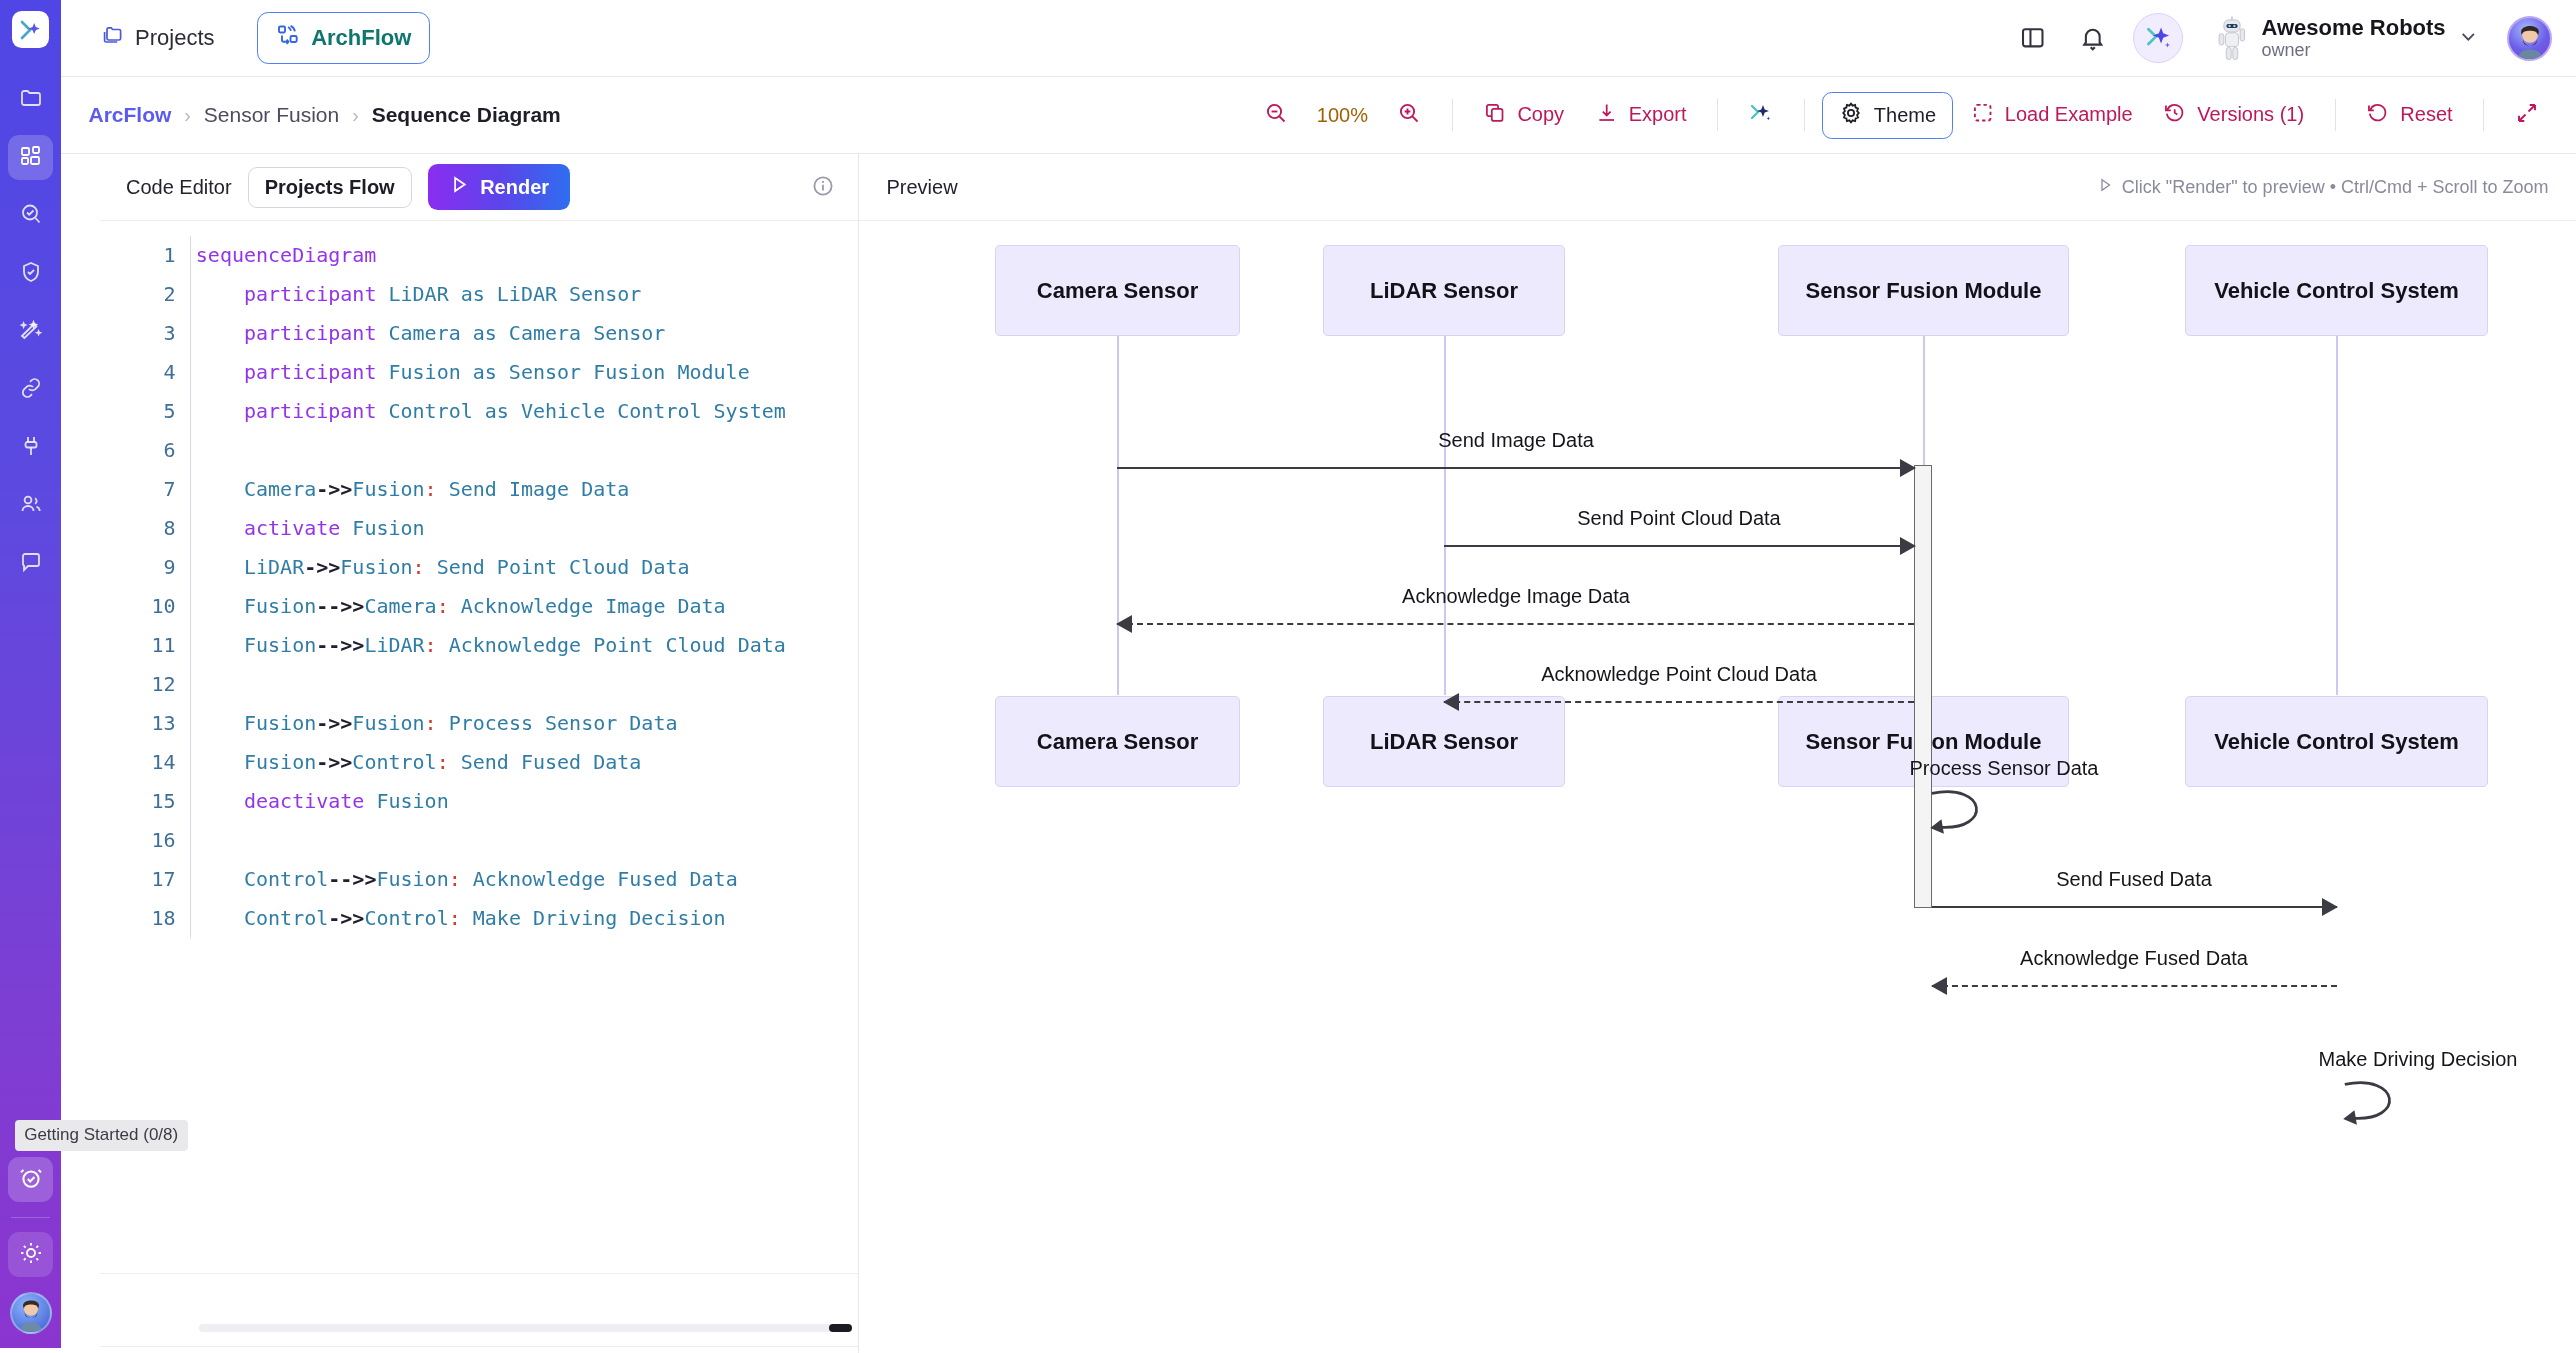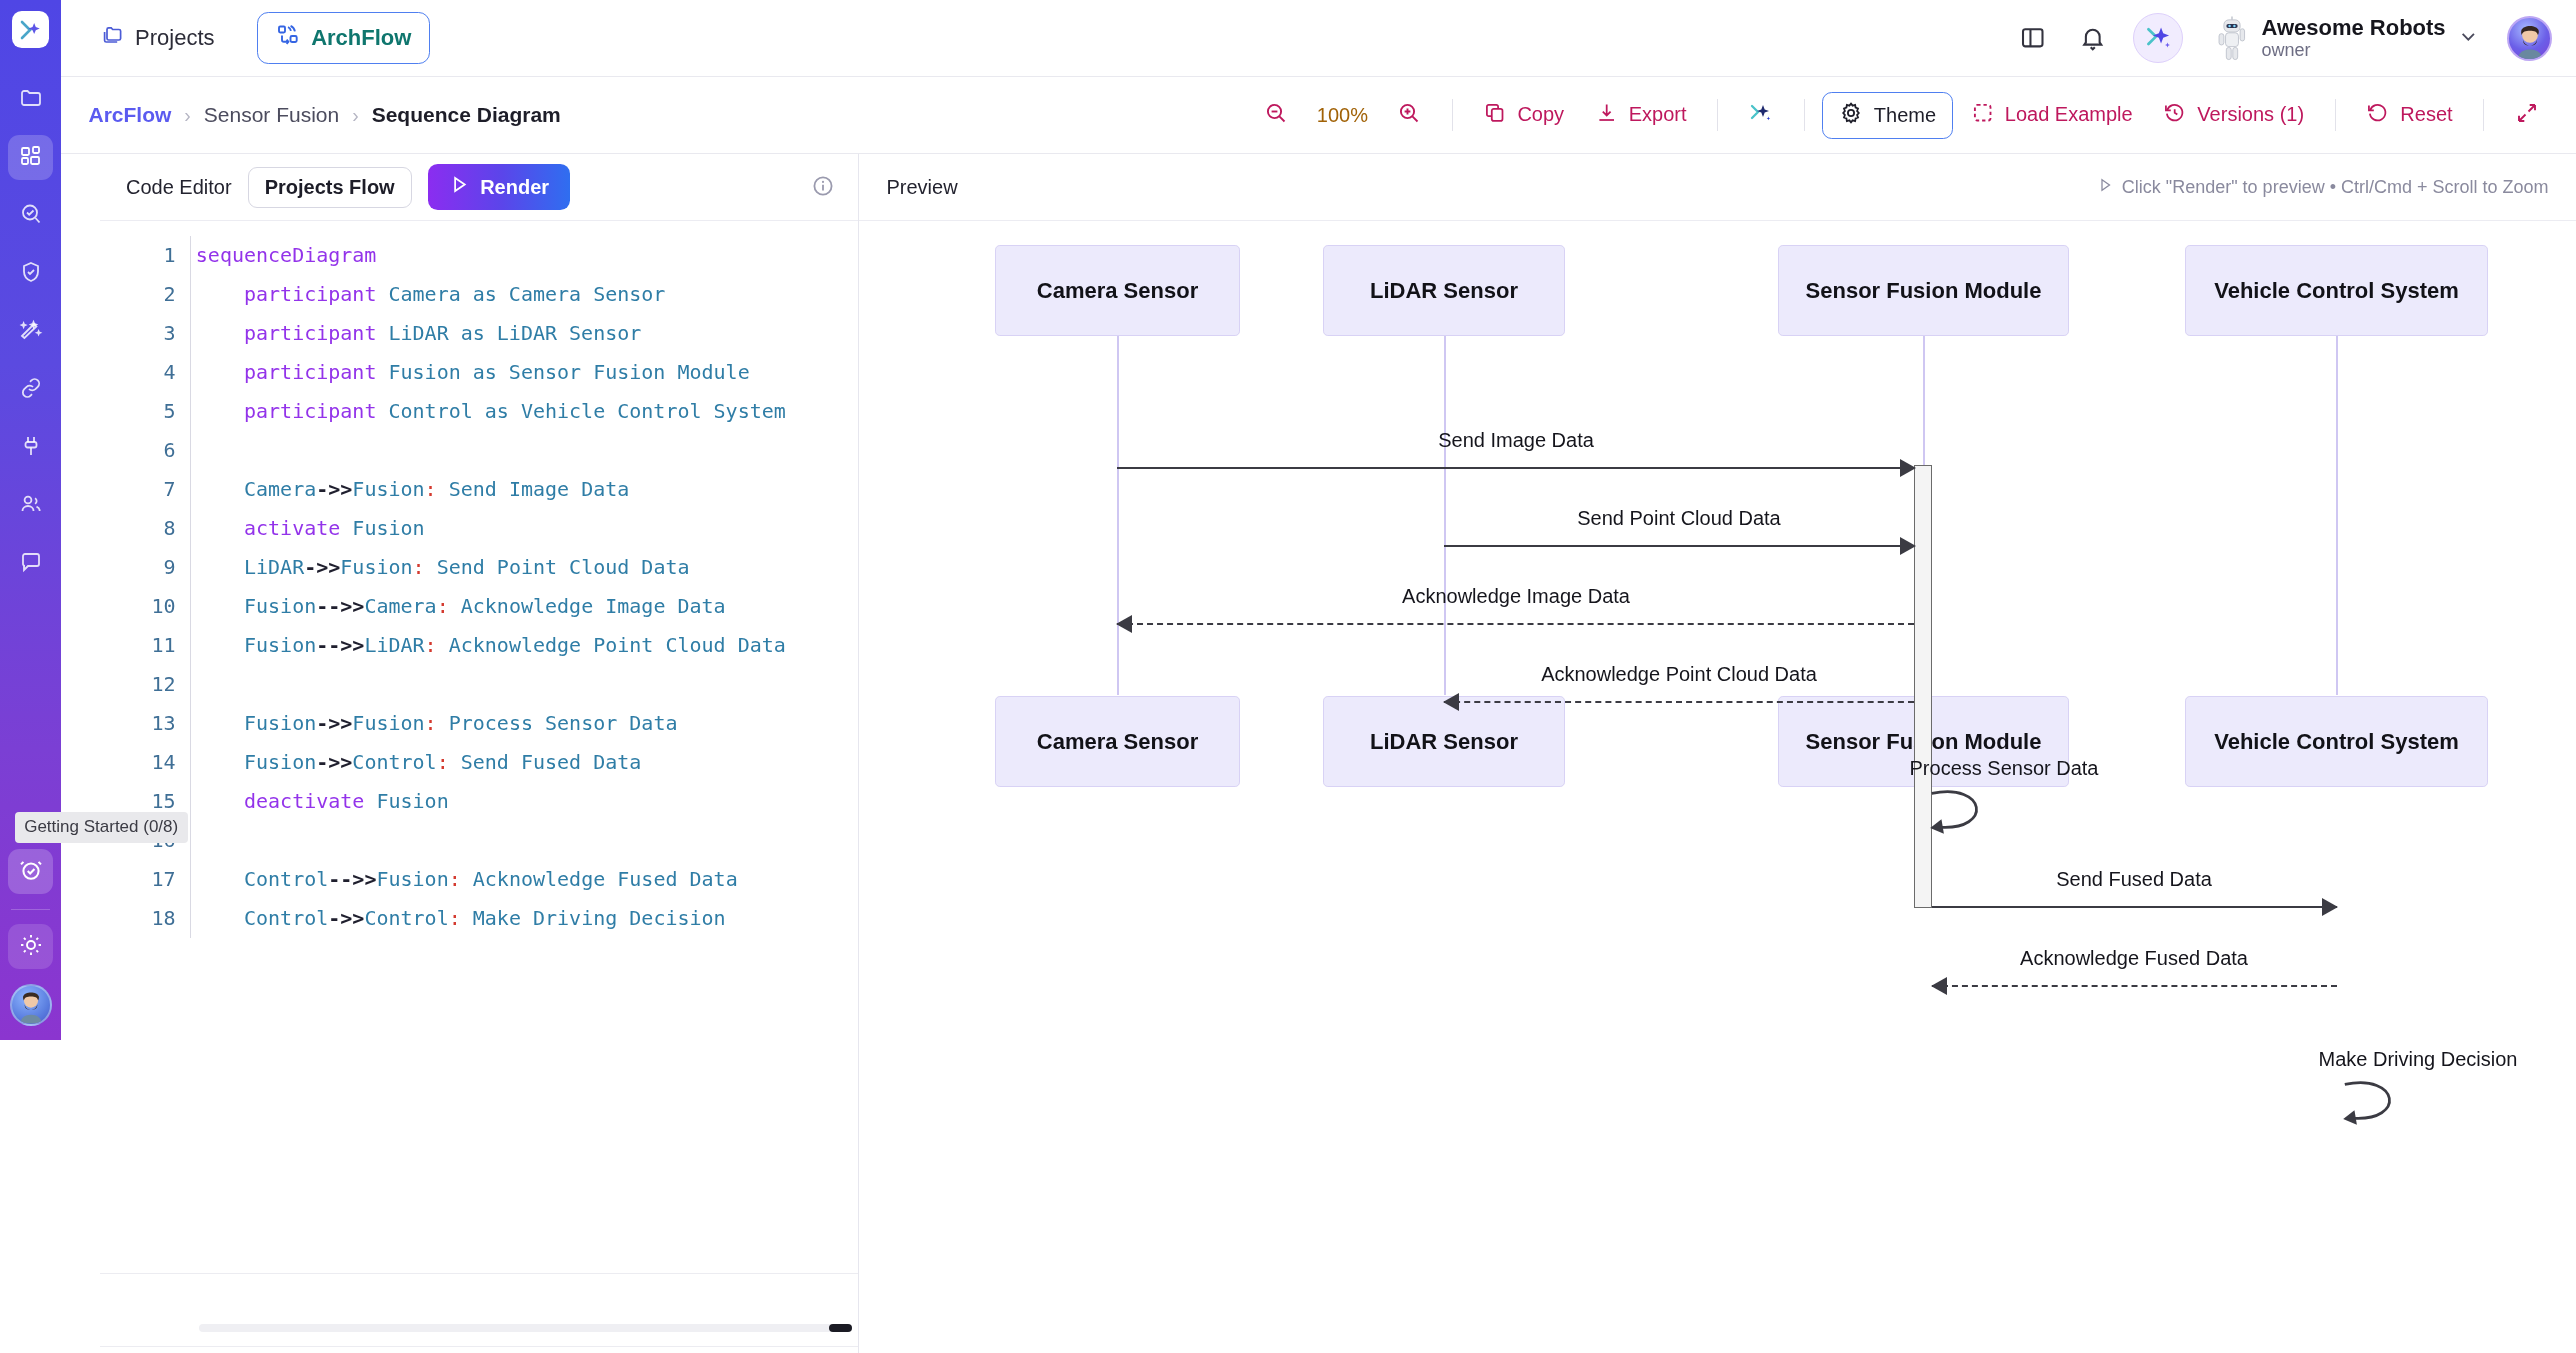--- a/index.html
+++ b/index.html
@@ -6,21 +6,21 @@
   html, body {
     width: 2576px; height: 1353px;
     font-family: "Liberation Sans", sans-serif;
     background: #ffffff;
     overflow: hidden;
   }
   .app { position: relative; width: 2576px; height: 1353px; display: flex; }
 
   
   .rail {
-    width: 61px; height: 1040px; flex: 0 0 61px;
+    width: 61px; height: 1348px; flex: 0 0 61px;
     background: linear-gradient(180deg,#4f46e5 0%,#5b4ae0 35%,#7b3fd4 72%,#8b35cf 100%);
     display: flex; flex-direction: column; align-items: center;
     position: relative; z-index: 40;
   }
   .rail-logo {
     width: 37px; height: 37px; margin-top: 11.3px; border-radius: 9.7px;
     background: #ffffff; display: flex; align-items: center; justify-content: center;
   }
   .rail-items { margin-top: 29px; display: flex; flex-direction: column; align-items: center; gap: 13px; }
   .rail-btn {
@@ -545,22 +545,22 @@
                 <div style="height: 39px; line-height: 39px;">12</div>
                 <div style="height: 39px; line-height: 39px;">13</div>
                 <div style="height: 39px; line-height: 39px;">14</div>
                 <div style="height: 39px; line-height: 39px;">15</div>
                 <div style="height: 39px; line-height: 39px;">16</div>
                 <div style="height: 39px; line-height: 39px;">17</div>
                 <div style="height: 39px; line-height: 39px;">18</div>
               </div>
             <div class="code-lines" id="codelines">
                 <div class="ln"><span class="kw">sequenceDiagram</span></div>
+                <div class="ln"><span class="id">    </span><span class="kw">participant</span><span class="id"> LiDAR as LiDAR Sensor</span></div>
                 <div class="ln"><span class="id">    </span><span class="kw">participant</span><span class="id"> Camera as Camera Sensor</span></div>
-                <div class="ln"><span class="id">    </span><span class="kw">participant</span><span class="id"> LiDAR as LiDAR Sensor</span></div>
                 <div class="ln"><span class="id">    </span><span class="kw">participant</span><span class="id"> Fusion as Sensor Fusion Module</span></div>
                 <div class="ln"><span class="id">    </span><span class="kw">participant</span><span class="id"> Control as Vehicle Control System</span></div>
                 <div class="ln">&nbsp;</div>
                 <div class="ln"><span class="id">    Camera</span><span class="arrow">-&gt;&gt;</span><span class="id">Fusion</span><span class="colon">:</span><span class="id"> Send Image Data</span></div>
                 <div class="ln"><span class="id">    </span><span class="kw">activate</span><span class="id"> Fusion</span></div>
                 <div class="ln"><span class="id">    LiDAR</span><span class="arrow">-&gt;&gt;</span><span class="id">Fusion</span><span class="colon">:</span><span class="id"> Send Point Cloud Data</span></div>
                 <div class="ln"><span class="id">    Fusion</span><span class="arrow">--&gt;&gt;</span><span class="id">Camera</span><span class="colon">:</span><span class="id"> Acknowledge Image Data</span></div>
                 <div class="ln"><span class="id">    Fusion</span><span class="arrow">--&gt;&gt;</span><span class="id">LiDAR</span><span class="colon">:</span><span class="id"> Acknowledge Point Cloud Data</span></div>
                 <div class="ln">&nbsp;</div>
                 <div class="ln"><span class="id">    Fusion</span><span class="arrow">-&gt;&gt;</span><span class="id">Fusion</span><span class="colon">:</span><span class="id"> Process Sensor Data</span></div>

